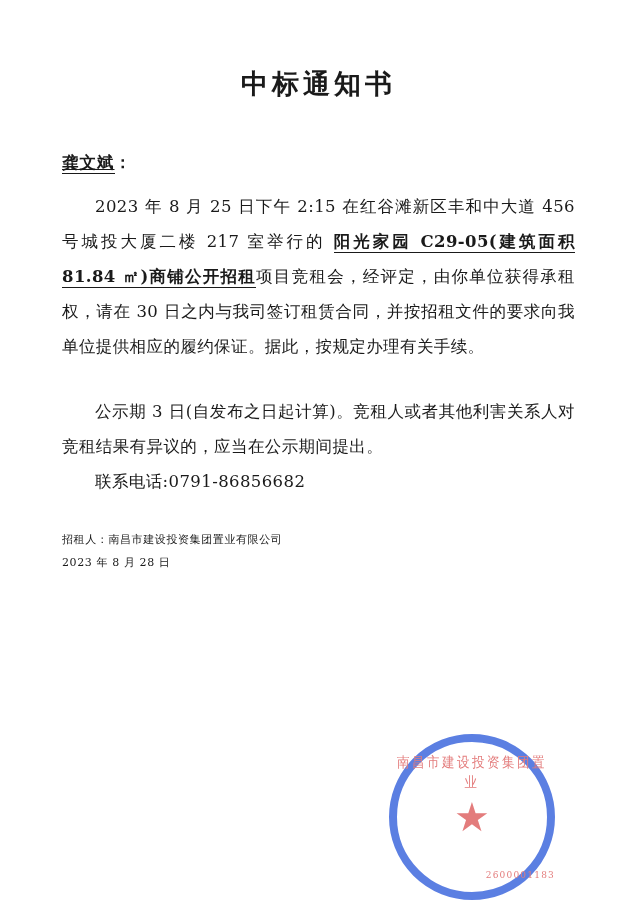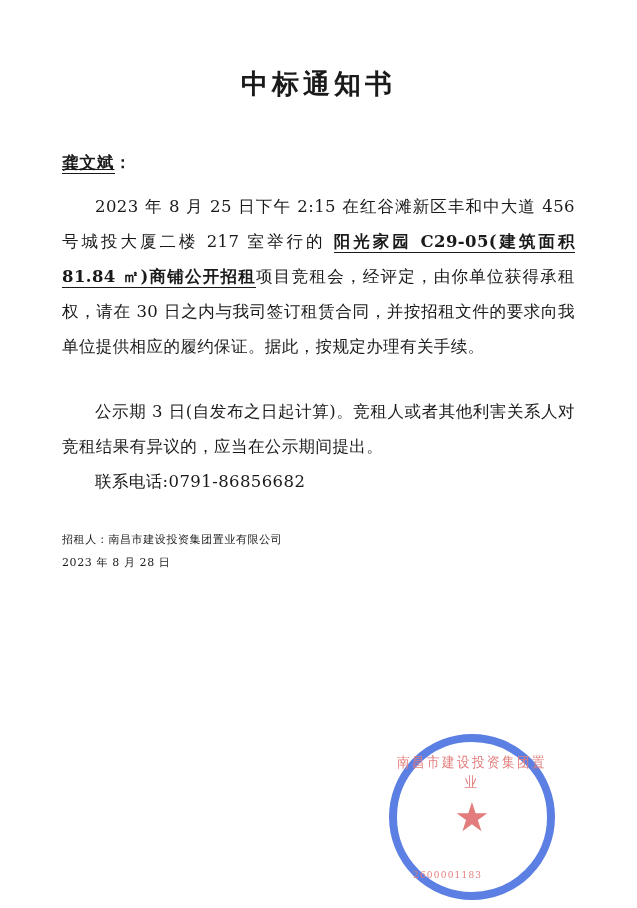--- a/index.html
+++ b/index.html
@@ -131,24 +131,24 @@
     width: 100%;
     text-align: center;
     color: #d94a4a;
     font-size: 12.5px;
     letter-spacing: 2.5px;
     font-family: "DejaVu Serif", "Liberation Serif", serif;
     transform: scaleY(1.15);
   }
   .seal .seal-text-bottom {
     position: absolute;
-    left: 16px;
+    left: 8px;
     bottom: 12px;
     width: 100%;
-    text-align: left;
+    text-align: right;
     color: #d94a4a;
     font-size: 9px;
     letter-spacing: 1.2px;
   }
 </style>
 </head>
 <body>
 
 <div class="page">
 

